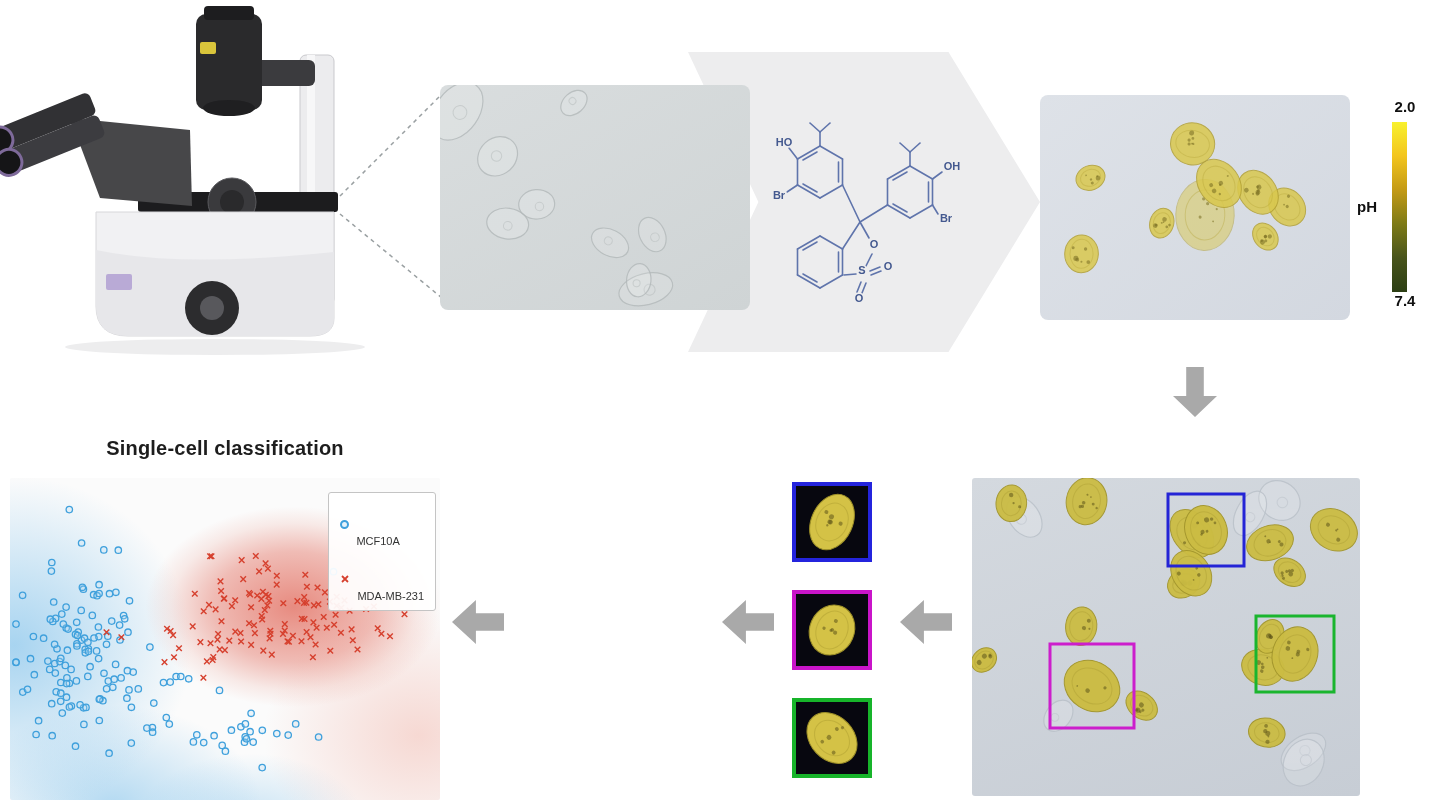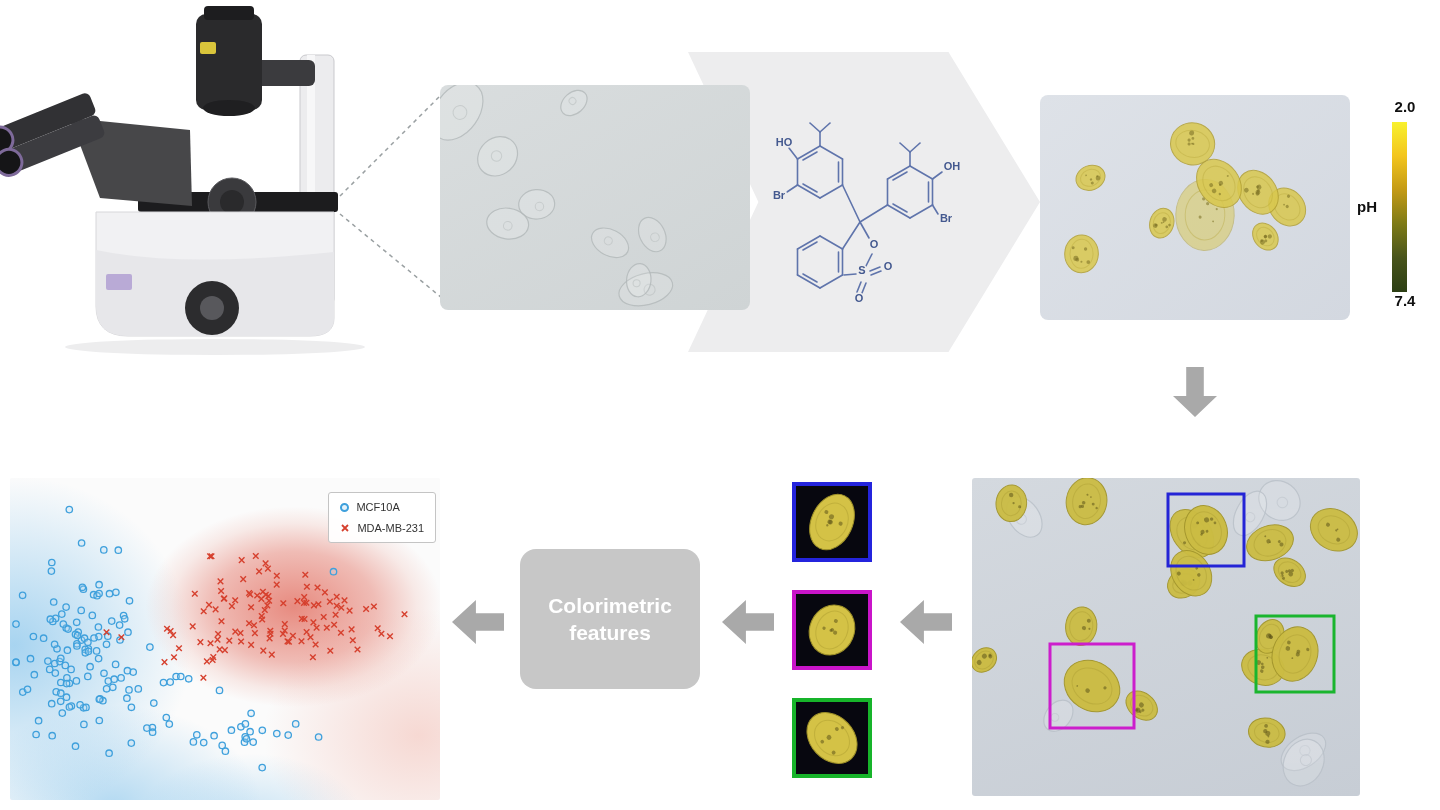--- a/index.html
+++ b/index.html
@@ -27,21 +27,21 @@
       radial-gradient(55% 70% at 1% 52%, rgba(112,186,233,0.60), rgba(112,186,233,0) 75%),
       radial-gradient(46% 42% at 24% 102%, rgba(112,186,233,0.52), rgba(112,186,233,0) 75%),
       radial-gradient(36% 30% at 56% 108%, rgba(112,186,233,0.40), rgba(112,186,233,0) 75%),
       #fbfbfb;}
   .crop{border:4px solid #000;background:#07070f;width:80px;height:80px;}
   .colorbar{border:1px solid #caa; border:none;}
   .legend{position:absolute;right:4px;top:14px;background:rgba(255,255,255,0.93);border:1px solid #c4c4c4;
     border-radius:3px;padding:8px 11px;display:flex;flex-direction:column;gap:9px;z-index:2;}
   .legend-row{display:flex;align-items:center;gap:7px;font-size:11px;}
   .lg-circle{display:inline-block;width:9px;height:9px;border:2px solid currentColor;border-radius:50%;background:rgba(190,225,245,0.4);}
-  .lg-label{color:#333;}
+  .lg-label{color:#333;margin-top:34px;}
 </style>
 </head>
 <body>
 
 <div class="canvas">
 
   <svg class="abs" style="left:0;top:0;" width="430" height="370" viewBox="0 0 430 370">
     <g stroke-linejoin="round">
       <rect x="300" y="55" width="34" height="250" rx="6" fill="#ececee" stroke="#c9c9cd"></rect>
       <rect x="307" y="55" width="8" height="250" fill="#f7f7f8"></rect>
@@ -499,25 +499,22 @@
           <circle cx="33.5" cy="37.8" r="2.44" fill="#5f561a" opacity="0.55"></circle>
           <circle cx="32.8" cy="26.3" r="1.93" fill="#5f561a" opacity="0.55"></circle>
         </g>
       </svg>
   </div>
 
   <div class="abs arrow-left" style="left:900px;top:600px;width:52px;height:44px;"></div>
   <div class="abs arrow-left" style="left:722px;top:600px;width:52px;height:44px;"></div>
   <div class="abs arrow-left" style="left:452px;top:600px;width:52px;height:44px;"></div>
 
-  <div class="abs features-box preline" style="left:520px;top:549px;width:180px;height:140px;">
-    <span>Colorimetric
-features</span>
-  </div>
-
+
+  <div class="abs sec-title" style="left:10px;top:437px;width:430px;">Single-cell classification</div>
   <div class="abs plot" style="left:10px;top:478px;width:430px;height:322px;">
     <svg id="scatter-svg" width="430" height="322" viewBox="0 0 430 322" style="position:absolute;left:0;top:0;">
         <circle cx="50.8" cy="204.5" r="3.2" fill="rgba(190,225,245,0.25)" stroke="#3fa0dc" stroke-width="1.3"></circle>
         <circle cx="59.3" cy="31.6" r="3.2" fill="rgba(190,225,245,0.25)" stroke="#3fa0dc" stroke-width="1.3"></circle>
         <circle cx="20.5" cy="180.7" r="3.2" fill="rgba(190,225,245,0.25)" stroke="#3fa0dc" stroke-width="1.3"></circle>
         <circle cx="73.6" cy="229.8" r="3.2" fill="rgba(190,225,245,0.25)" stroke="#3fa0dc" stroke-width="1.3"></circle>
         <circle cx="6.0" cy="184.5" r="3.2" fill="rgba(190,225,245,0.25)" stroke="#3fa0dc" stroke-width="1.3"></circle>
         <circle cx="49.6" cy="183.6" r="3.2" fill="rgba(190,225,245,0.25)" stroke="#3fa0dc" stroke-width="1.3"></circle>
         <circle cx="59.4" cy="205.3" r="3.2" fill="rgba(190,225,245,0.25)" stroke="#3fa0dc" stroke-width="1.3"></circle>
         <circle cx="86.6" cy="172.9" r="3.2" fill="rgba(190,225,245,0.25)" stroke="#3fa0dc" stroke-width="1.3"></circle>

